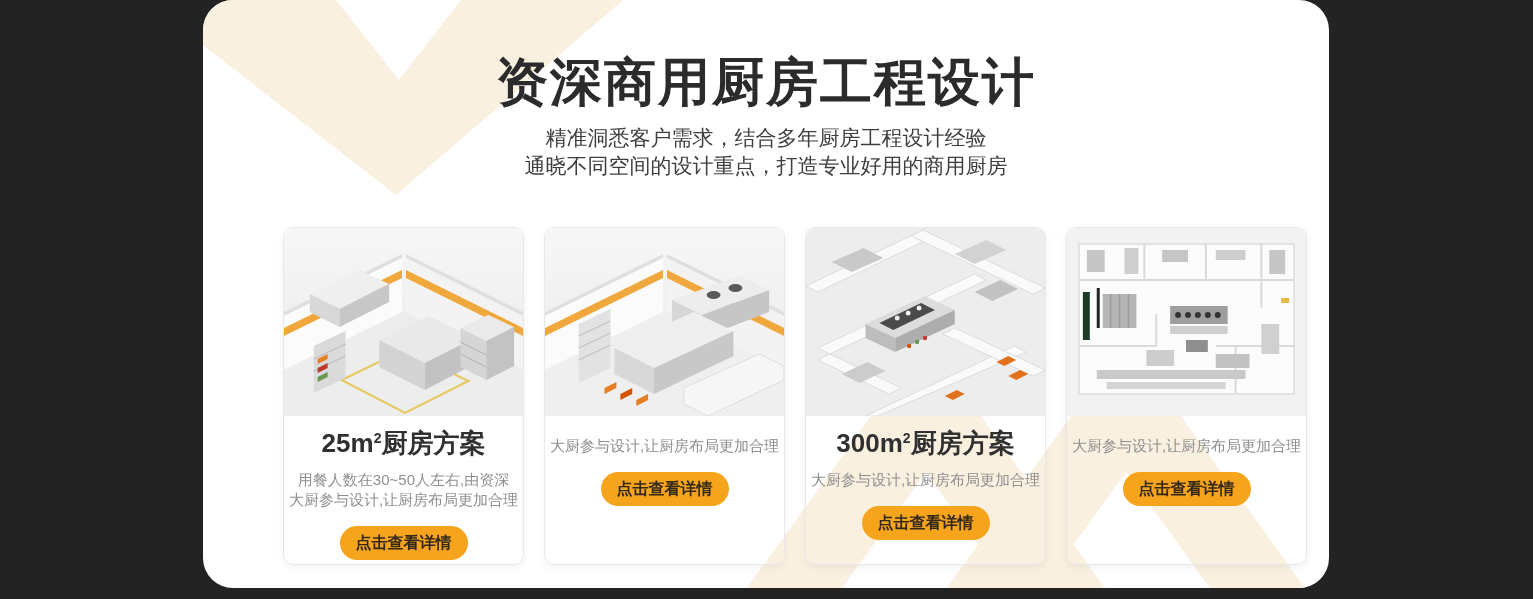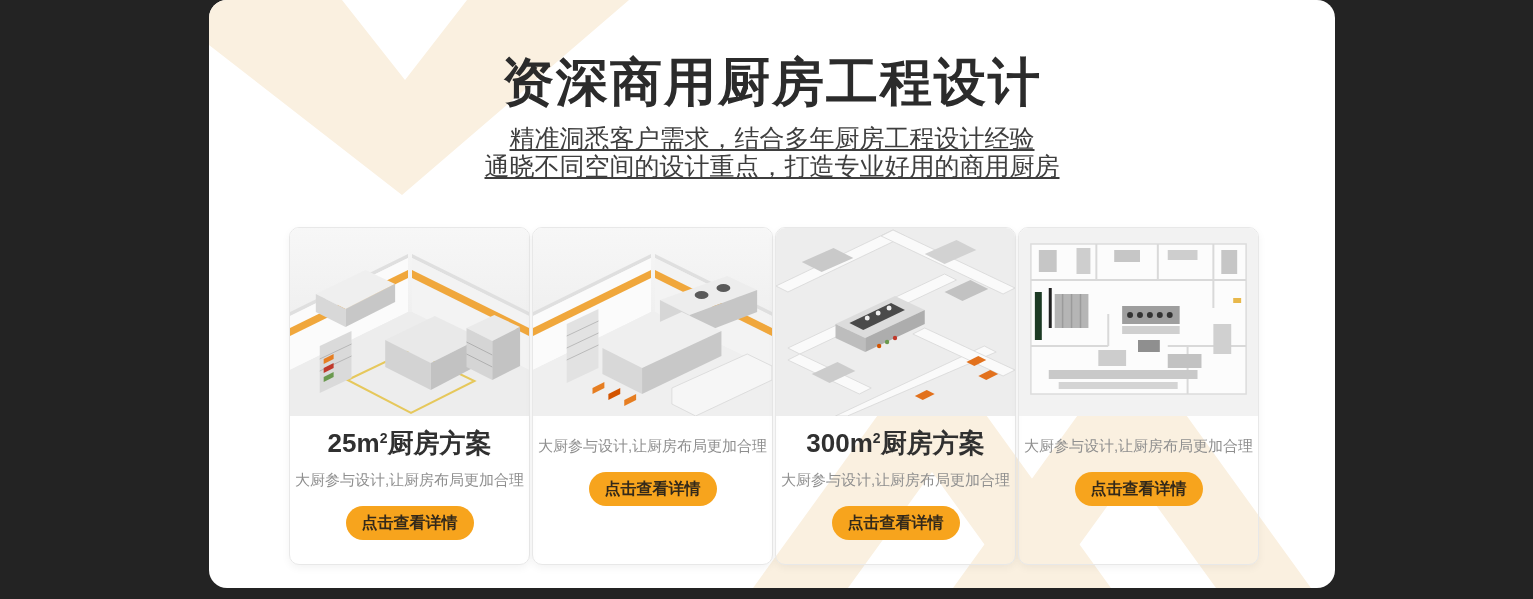--- a/index.html
+++ b/index.html
@@ -1,38 +1,38 @@
 <!DOCTYPE html>
 <html><head>
 <meta charset="utf-8">
 <style>
   * { margin:0; padding:0; box-sizing:border-box; }
   html,body { width:1533px; height:599px; }
   body { font-family:"Liberation Sans", sans-serif; background:#232323; }
 
   .stage { position:relative; width:1533px; height:599px; background:#232323; overflow:hidden; }
 
-  .panel { position:absolute; left:209px; top:0; width:1126px; height:588px;
-           background:#ffffff; border-radius:18px; overflow:hidden; }
+  .panel { position:absolute; left:203px; top:0; width:1126px; height:588px;
+           background:#ffffff; border-radius:30px; overflow:hidden; }
 
   
   .decor { position:absolute; background:#FAF0E0; }
   .decor-tl { left:0; top:0; width:420px; height:195px;
       clip-path:polygon(0 0,133px 0,196px 80px,258px 0,420px 0,193px 195px,0 45px); }
   .decor-a { left:443px; top:340px; width:560px; height:248px;
       clip-path:polygon(280px 0,459px 248px,364px 248px,280px 132px,196px 248px,101px 248px); }
   .decor-b { left:643px; top:340px; width:560px; height:248px;
       clip-path:polygon(280px 0,459px 248px,364px 248px,280px 132px,196px 248px,101px 248px); }
 
   .header { position:absolute; left:0; top:0; width:100%; text-align:center; z-index:2; }
   .title { margin-top:52px; font-size:52px; line-height:60px; font-weight:900;
            color:#2B2B2B; letter-spacing:2px; }
-  .subtitle { margin-top:12px; font-size:25px; line-height:28px; color:#3E3E3E;text-decoration:underline; }
-
-  .cards { position:absolute; left:80px; top:227px; display:flex; gap:2px; z-index:2; }
+  .subtitle { margin-top:12px; font-size:21px; line-height:28px; color:#3E3E3E; }
+
+  .cards { position:absolute; left:80px; top:227px; display:flex; gap:20px; z-index:2; }
   .card { width:241px; height:338px; border:1px solid #E8E8E8; border-radius:10px;
           overflow:hidden; background:transparent; box-shadow:0 3px 8px rgba(0,0,0,.05); }
   .card-img { display:block; width:100%; height:188px; }
   .card-body { text-align:center; padding-top:12px; }
   .card-title { font-size:26px; font-weight:bold; color:#303030; line-height:30px; }
   .card-title .sup { font-size:14px; position:relative; top:-9px; font-weight:bold; }
   .card-desc { margin-top:8px; font-size:15px; line-height:20px; color:#8F8F8F; }
   .detail-btn { display:block; margin:16px auto 0; width:128px; height:34px;
                 border:none; border-radius:17px; background:#F7A41D; color:#33291A;
                 font-family:Liberation Serif, serif; font-size:16px; font-weight:bold;
@@ -89,20 +89,21 @@
           <polygon points="34,149 44,144 44,149 34,154" fill="#6A994E"></polygon>
           <polygon points="178,100 206,87 232,99 204,113" fill="#EAEAEA"></polygon>
           <polygon points="178,100 204,113 204,152 178,139" fill="#D5D5D5"></polygon>
           <polygon points="204,113 232,99 232,138 204,152" fill="#C3C3C3"></polygon>
           <line x1="178" y1="114" x2="204" y2="127" stroke="#AFAFAF" stroke-width="1"></line>
           <line x1="178" y1="126" x2="204" y2="139" stroke="#AFAFAF" stroke-width="1"></line>
         </svg>
         <div class="card-body">
           <div class="card-title"><span>25m</span><span class="sup">2</span><span>厨房方案</span></div>
           <div class="card-desc">
+            <div>用餐人数在30~50人左右,由资深</div>
             <div>大厨参与设计,让厨房布局更加合理</div>
           </div>
           <button class="detail-btn">点击查看详情</button>
         </div>
       </div>
 
       <div class="card">
         <svg class="card-img" viewBox="0 0 241 188" preserveAspectRatio="none">
           <rect width="241" height="188" fill="url(#bg1)"></rect>
           <polygon points="0,84 119,26 119,30 0,88" fill="#DFDFDF"></polygon>

